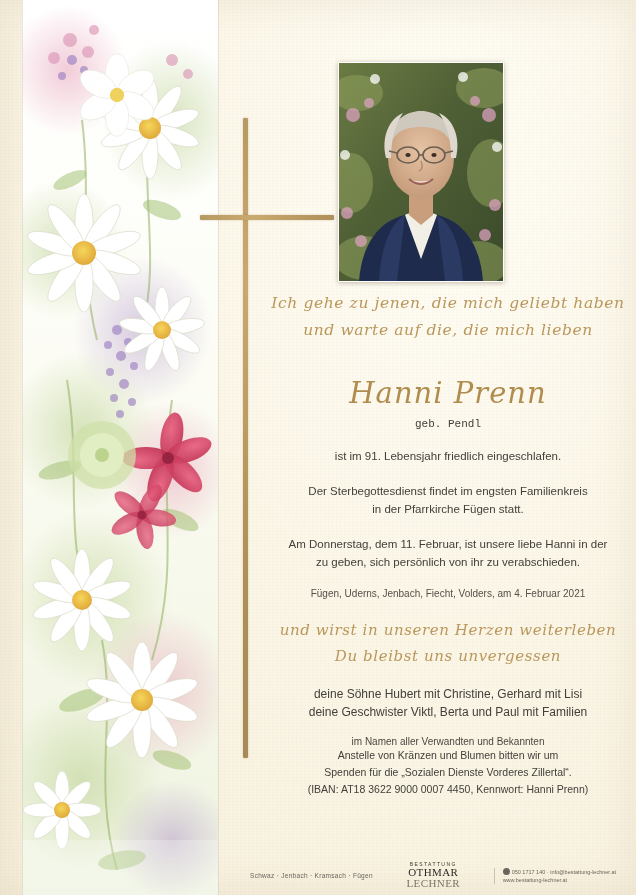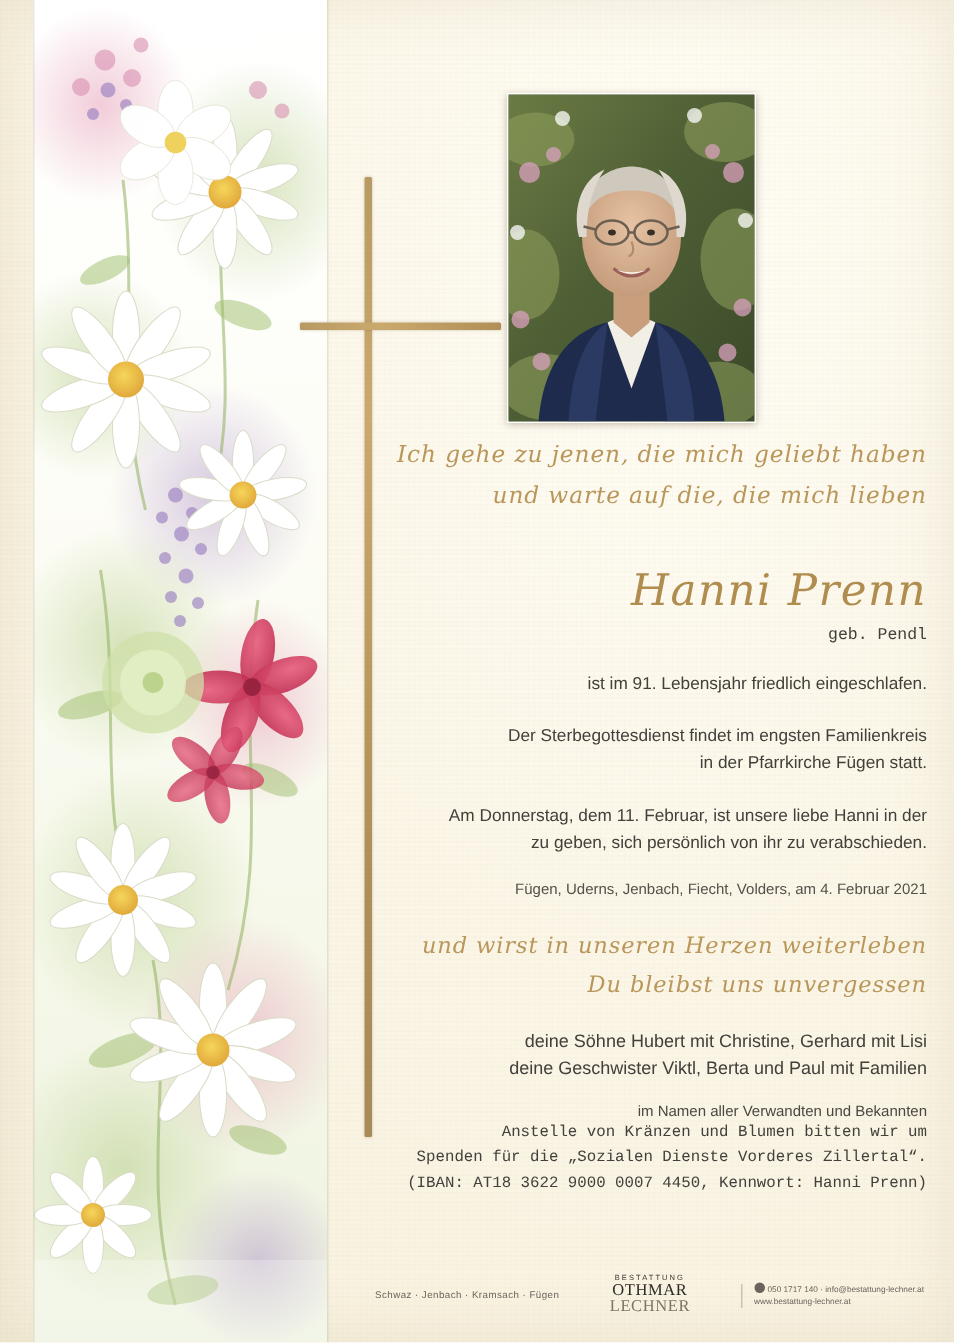--- a/index.html
+++ b/index.html
@@ -99,24 +99,24 @@
     border: 1px solid #ffffff;
     box-shadow: 0 1px 5px rgba(90,70,40,0.35);
     overflow: hidden;
     background: #4a5a34;
   }
   .portrait svg { display:block; }
 
   
   .content {
     position: absolute;
-    left: 252px;
+    left: 265px;
     top: 290px;
     width: 366px;
-    text-align: right;
+    text-align: center;
     color: #3c3732;
   }
   .script {
     font-family: "DejaVu Serif", serif;
     font-style: italic;
     color: #b9975b;
     letter-spacing: .6px;
   }
   .verse-top {
     font-size: 15.5px;
@@ -170,31 +170,31 @@
     color: #43403c;
     margin-bottom: 15px;
   }
   .behalf {
     font-family: "Liberation Sans", sans-serif;
     font-size: 10px;
     color: #4b4742;
     margin-bottom: 0;
   }
   .donation {
-    font-family: Liberation Mono, monospace;
+    font-family: Liberation Sans, sans-serif;
     font-size: 10.5px;
     line-height: 17px;
     color: #43403c;
   }
 
   
   .footer {
     position: absolute;
     left: 250px;
-    bottom: 18px;
+    bottom: 6px;
     width: 366px;
     display: flex;
     align-items: center;
     justify-content: center;
     gap: 8px;
   }
   .footer-places {
     font-family: "Liberation Sans", sans-serif;
     font-size: 6.5px;
     color: #6a645c;

